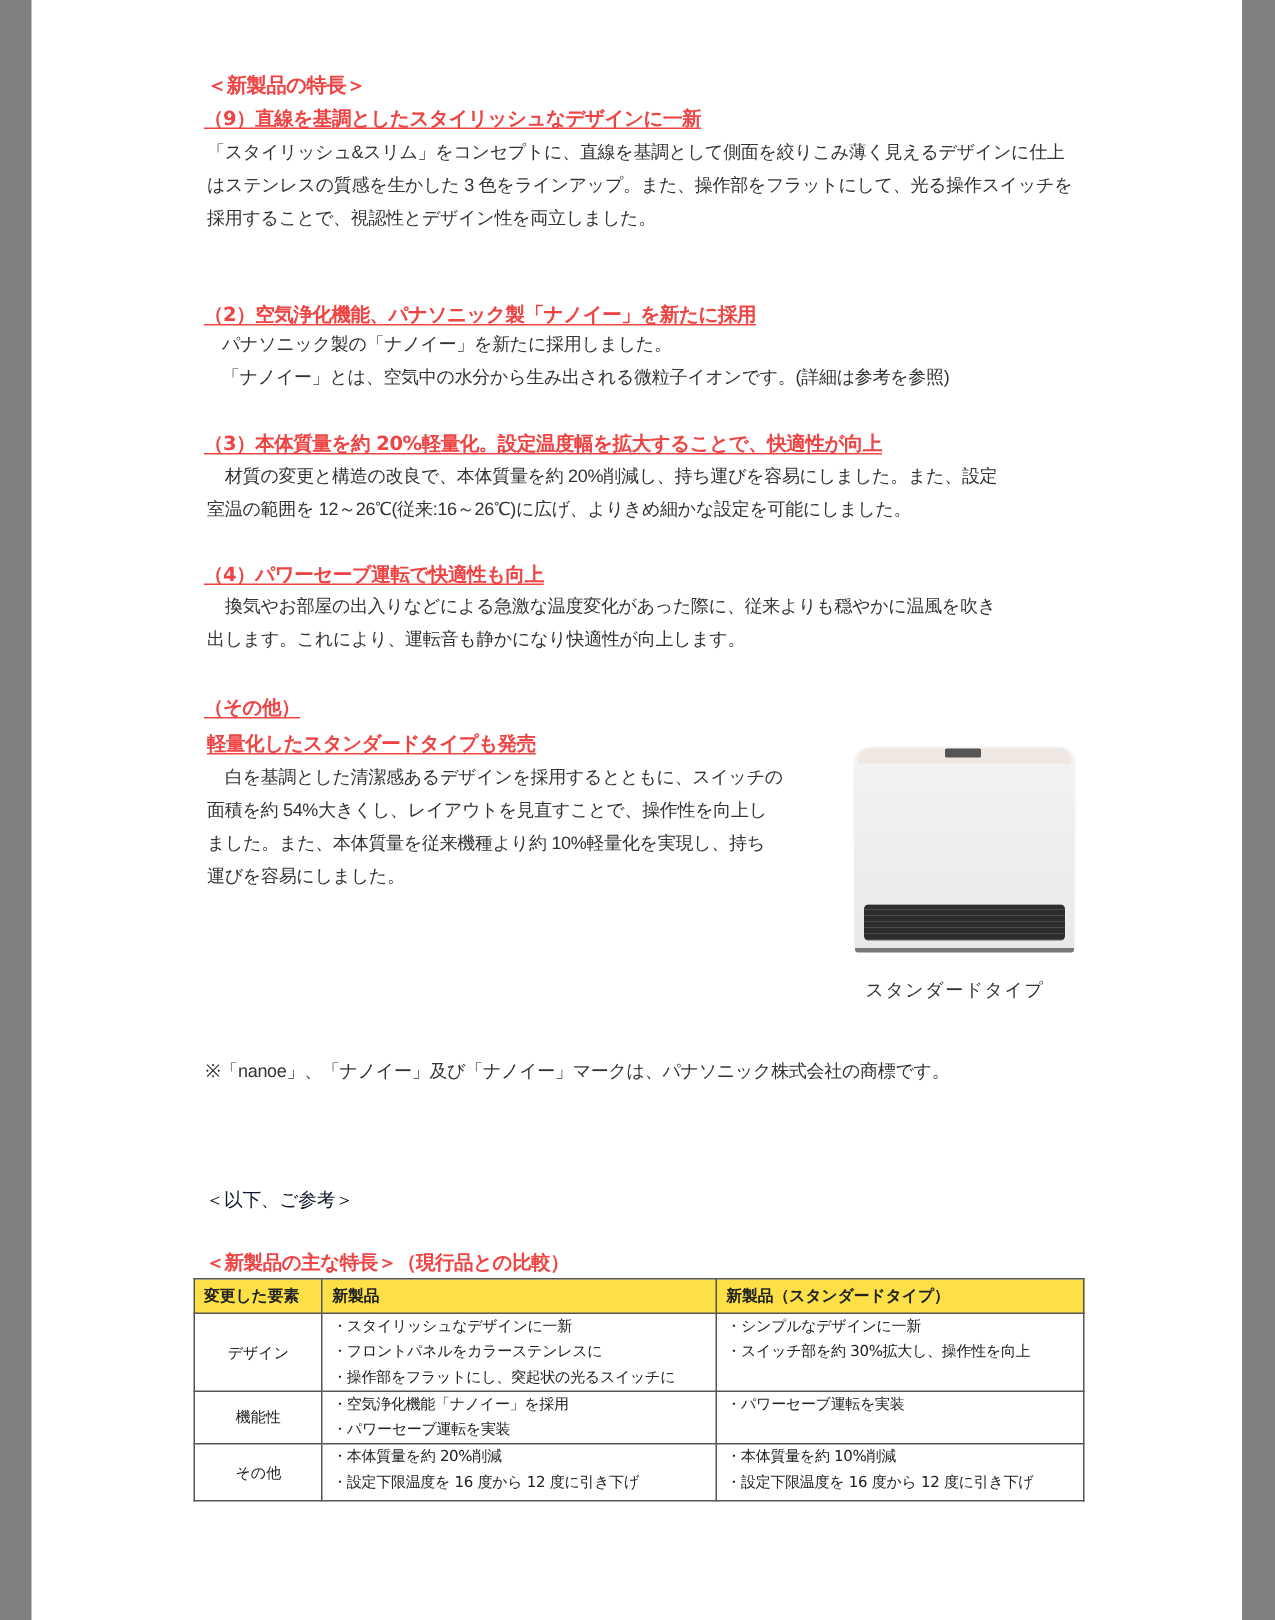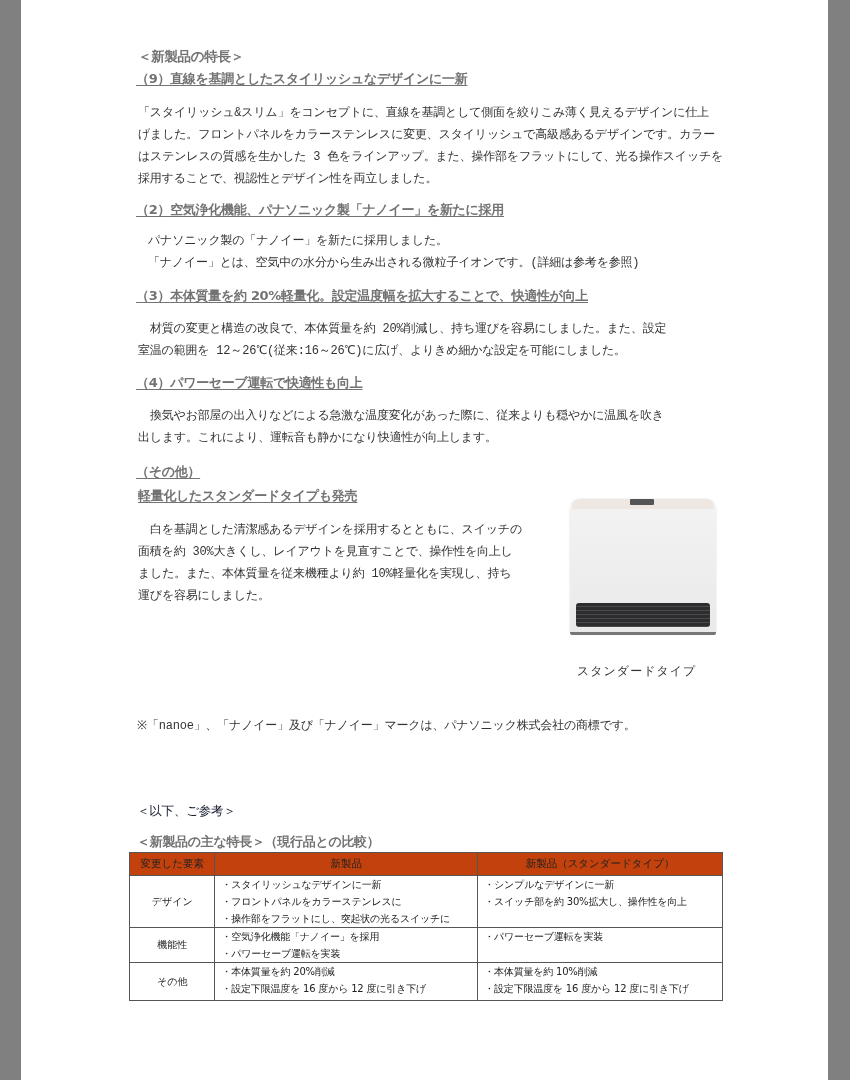--- a/index.html
+++ b/index.html
@@ -6,26 +6,26 @@
   body {
     width:850px; height:1080px; background:#808080; position:relative; overflow:hidden;
     font-family: "DejaVu Serif", "Liberation Serif", serif; color:#222;
   }
   .page {
     position:absolute; left:21px; top:0; width:807px; height:1080px; background:#ffffff;
   }
   .abs { position:absolute; white-space:nowrap; }
   .h-bold {
     font-family: "DejaVu Sans", "Liberation Sans", sans-serif; font-weight:bold;
-    font-size:13px; color:#737373; letter-spacing:-0.3px;
+    font-size:13px; color:#ef4444; letter-spacing:-0.3px;
   }
   .h-under { text-decoration:underline; text-underline-offset:2px; }
   .body-text {
-    font-family: Liberation Mono, monospace;
-    font-size:12px; color:#333; line-height:22px; letter-spacing:-0.2px;margin-top:12px;
+    font-family: Liberation Sans, sans-serif;
+    font-size:12px; color:#333; line-height:22px; letter-spacing:-0.2px;
   }
   .para { position:absolute; }
   .para div { white-space:nowrap; }
 
   
   .heater {
     position:absolute; left:547px; top:495px; width:150px; height:142px;
   }
   .heater .body {
     position:absolute; left:2px; top:4px; width:146px; height:135px;
@@ -54,36 +54,35 @@
   
   table.cmp {
     position:absolute; left:108px; top:852px; width:594px;
     border-collapse:collapse;
     font-family: "DejaVu Sans", "Liberation Sans", sans-serif; font-size:10px; color:#222;
   }
   table.cmp td, table.cmp th {
     border:1px solid #555; padding:0 6px; vertical-align:top; text-align:left;
   }
   table.cmp th {
-    background:#c2410c; font-weight:normal; height:22px; vertical-align:middle; font-size:10.5px;text-align:center;
+    background:#fde047; font-weight:bold; height:22px; vertical-align:middle; font-size:10.5px;
   }
   table.cmp td.cat { text-align:center; vertical-align:middle; font-size:10px; }
   table.cmp td .line { line-height:17px; white-space:nowrap; letter-spacing:-0.2px; }
 </style>
 </head>
 <body>
 
 <div class="page">
 
   <div class="abs h-bold" style="left:117px; top:48px; font-size:13.5px;">＜新製品の特長＞</div>
 
   <div class="abs h-bold h-under" style="left:115px; top:70px;">（9）直線を基調としたスタイリッシュなデザインに一新</div>
   <div class="para body-text" style="left:117px; top:90px;">
     <div>「スタイリッシュ&amp;スリム」をコンセプトに、直線を基調として側面を絞りこみ薄く見えるデザインに仕上</div>
-    <div>げました。フロントパネルをカラーステンレスに変更、スタイリッシュで高級感あるデザインです。カラー</div>
     <div>はステンレスの質感を生かした 3 色をラインアップ。また、操作部をフラットにして、光る操作スイッチを</div>
     <div>採用することで、視認性とデザイン性を両立しました。</div>
   </div>
 
   <div class="abs h-bold h-under" style="left:115px; top:201px;">（2）空気浄化機能、パナソニック製「ナノイー」を新たに採用</div>
   <div class="para body-text" style="left:127px; top:218px;">
     <div>パナソニック製の「ナノイー」を新たに採用しました。</div>
     <div>「ナノイー」とは、空気中の水分から生み出される微粒子イオンです。(詳細は参考を参照)</div>
   </div>
 
@@ -96,21 +95,21 @@
   <div class="abs h-bold h-under" style="left:115px; top:374px;">（4）パワーセーブ運転で快適性も向上</div>
   <div class="para body-text" style="left:117px; top:393px;">
     <div style="padding-left:12px;">換気やお部屋の出入りなどによる急激な温度変化があった際に、従来よりも穏やかに温風を吹き</div>
     <div>出します。これにより、運転音も静かになり快適性が向上します。</div>
   </div>
 
   <div class="abs h-bold h-under" style="left:115px; top:463px;">（その他）</div>
   <div class="abs h-bold h-under" style="left:117px; top:487px;">軽量化したスタンダードタイプも発売</div>
   <div class="para body-text" style="left:117px; top:507px;">
     <div style="padding-left:12px;">白を基調とした清潔感あるデザインを採用するとともに、スイッチの</div>
-    <div>面積を約 30%大きくし、レイアウトを見直すことで、操作性を向上し</div>
+    <div>面積を約 54%大きくし、レイアウトを見直すことで、操作性を向上し</div>
     <div>ました。また、本体質量を従来機種より約 10%軽量化を実現し、持ち</div>
     <div>運びを容易にしました。</div>
   </div>
 
   <div class="heater">
     <div class="body"></div>
     <div class="top"></div>
     <div class="display"></div>
     <div class="vent"></div>
     <div class="base"></div>

